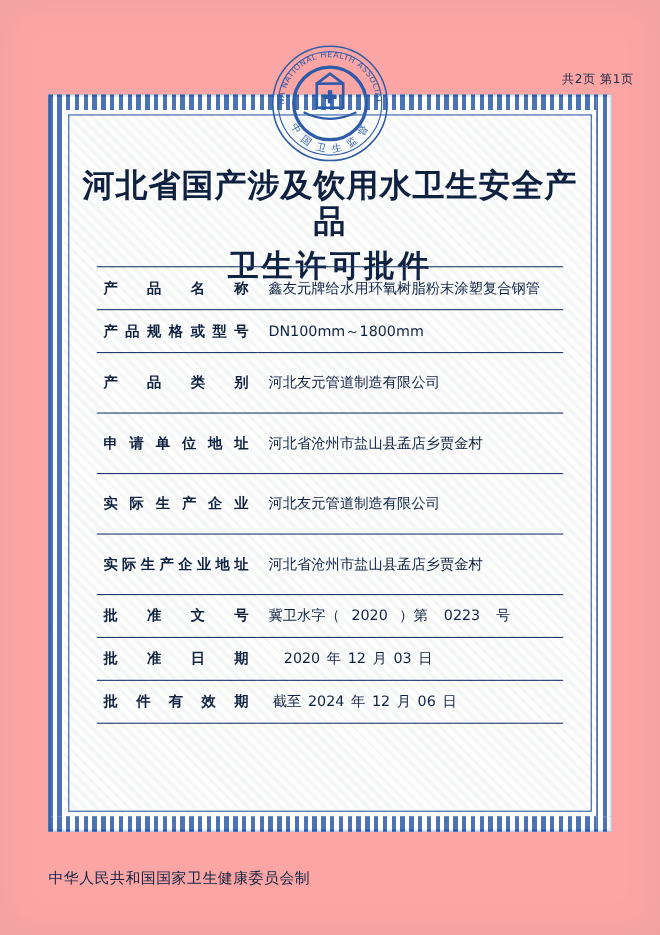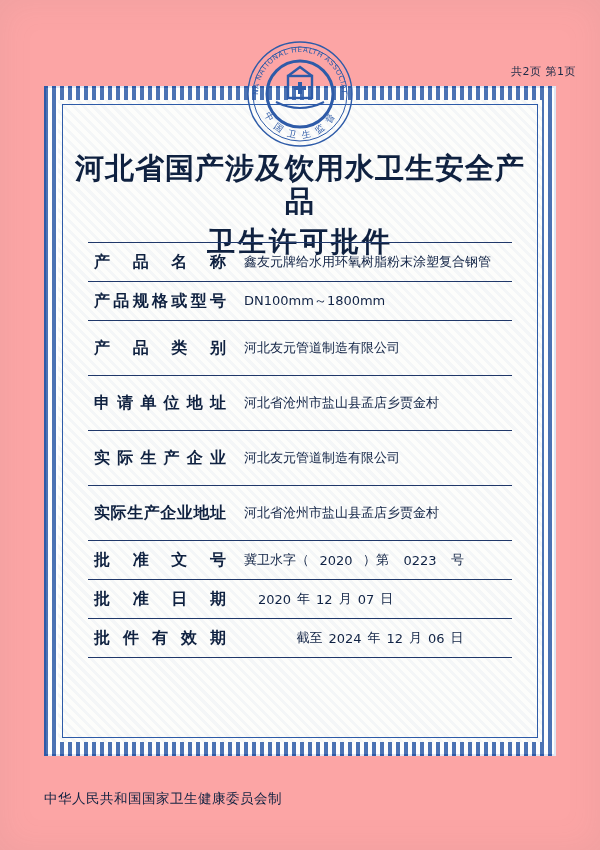--- a/index.html
+++ b/index.html
@@ -111,21 +111,21 @@
   .cert-table tr { }
   .cert-table td {
     border-bottom: 1px solid #20386a;
     padding: 0;
     vertical-align: middle;
   }
   .cert-table tr:first-child td { border-top: 1px solid #20386a; }
   td.label {
     width: 146px;
     height: 42px;
-    font-size: 16px;
+    font-size: 13px;
     font-weight: bold;
     color: #0f2140;
     text-align: justify;
     text-align-last: justify;
     padding: 0 8px 0 6px;
     font-family: "DejaVu Sans", "Liberation Sans", sans-serif;
     box-sizing: border-box;
     white-space: nowrap;
   }
   td.value {
@@ -254,29 +254,29 @@
         </td>
       </tr>
       <tr class="short">
         <td class="label">批准日期</td>
         <td class="value">
           <div class="date-row">
             <span class="d">2020</span>
             <span class="d">年</span>
             <span class="d">12</span>
             <span class="d">月</span>
-            <span class="d">07</span>
+            <span class="d">03</span>
             <span class="d">日</span>
           </div>
         </td>
       </tr>
       <tr class="short">
         <td class="label">批件有效期</td>
         <td class="value">
-          <div class="date-row" style="padding-left:4px;justify-content:center;">
+          <div class="date-row" style="padding-left:4px;">
             <span class="d">截至</span>
             <span class="d">2024</span>
             <span class="d">年</span>
             <span class="d">12</span>
             <span class="d">月</span>
             <span class="d">06</span>
             <span class="d">日</span>
           </div>
         </td>
       </tr>

